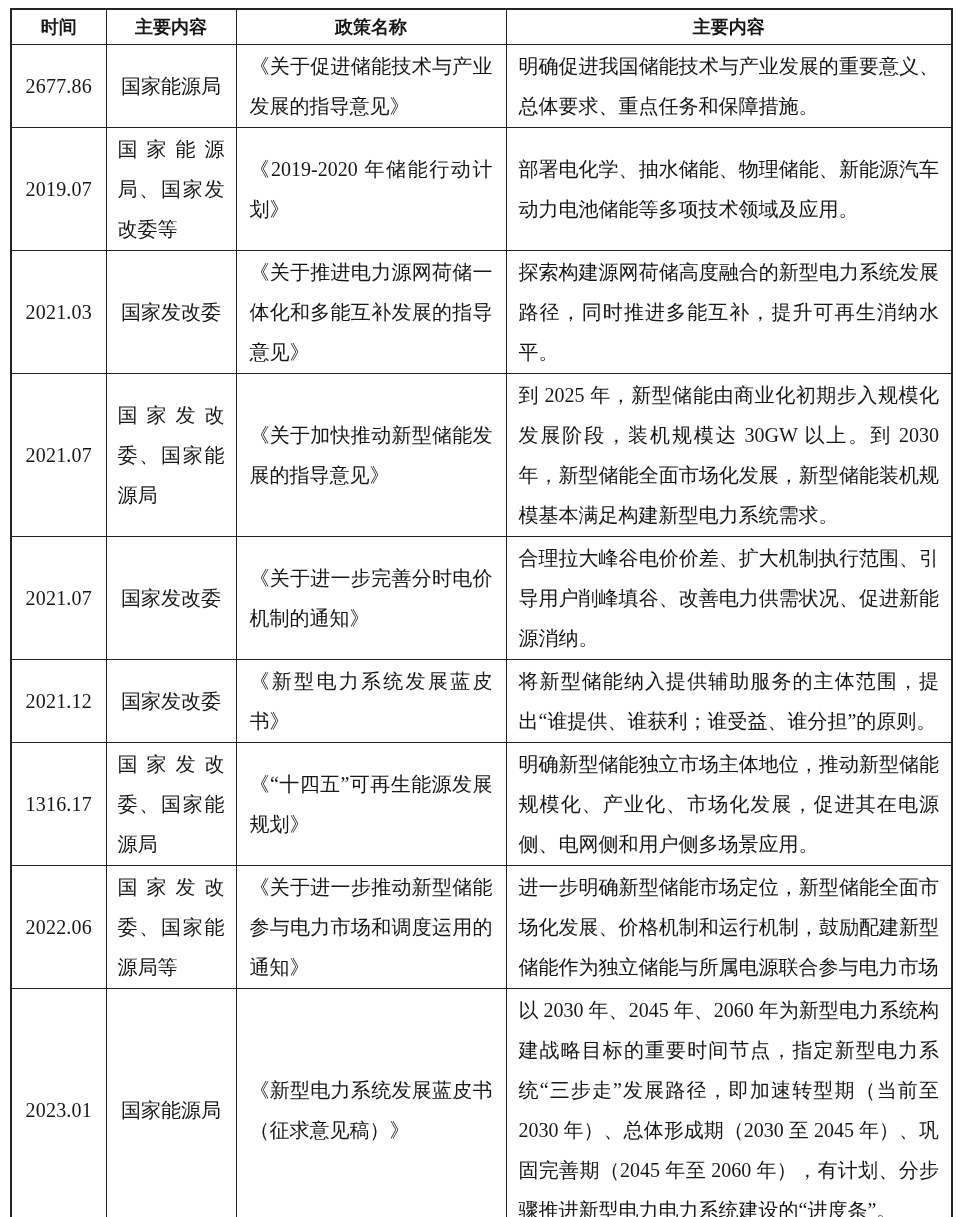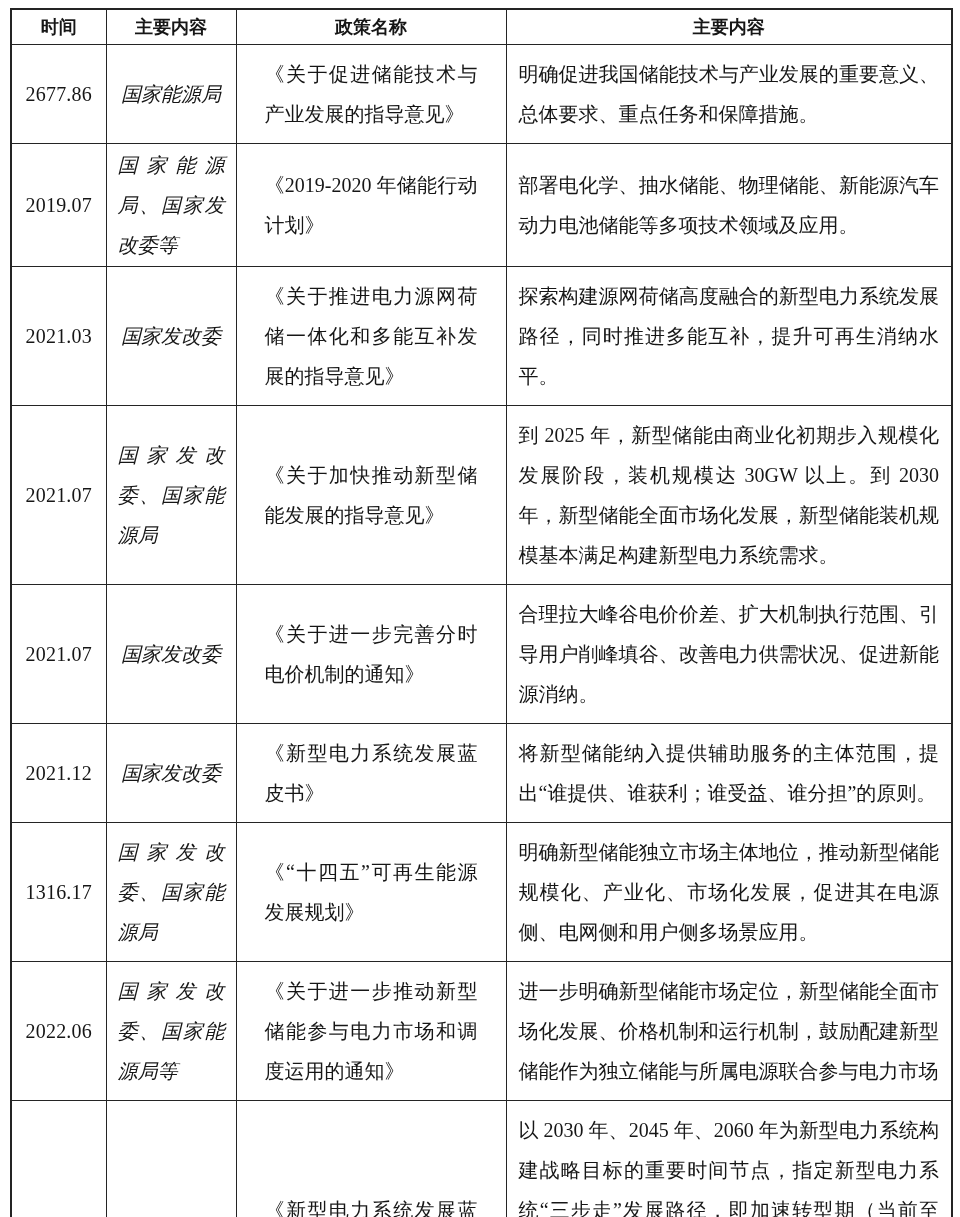--- a/index.html
+++ b/index.html
@@ -37,24 +37,24 @@
     line-height: 40px;
     padding: 1px 12px;
     text-align: justify;
     text-justify: inter-ideograph;
   }
   td.col-time {
     text-align: center;
     padding: 1px 2px;
     letter-spacing: 0.2px;
   }
-  td.col-agency { padding: 1px 11px; font-style: italic; }
+  td.col-agency { padding: 1px 11px; }
   td.col-agency.center { text-align: center; padding: 1px 4px; }
-  td.col-policy { padding: 1px 28px; }
-  td.col-content { padding: 9px 12px; font-family: Liberation Serif, serif; }
+  td.col-policy { padding: 1px 13px; }
+  td.col-content { padding: 1px 12px; font-family: Liberation Serif, serif; }
 </style>
 </head>
 <body>
 
 <table class="policy-table">
   <colgroup>
     <col style="width:95px">
     <col style="width:130px">
     <col style="width:270px">
     <col style="width:446px">

